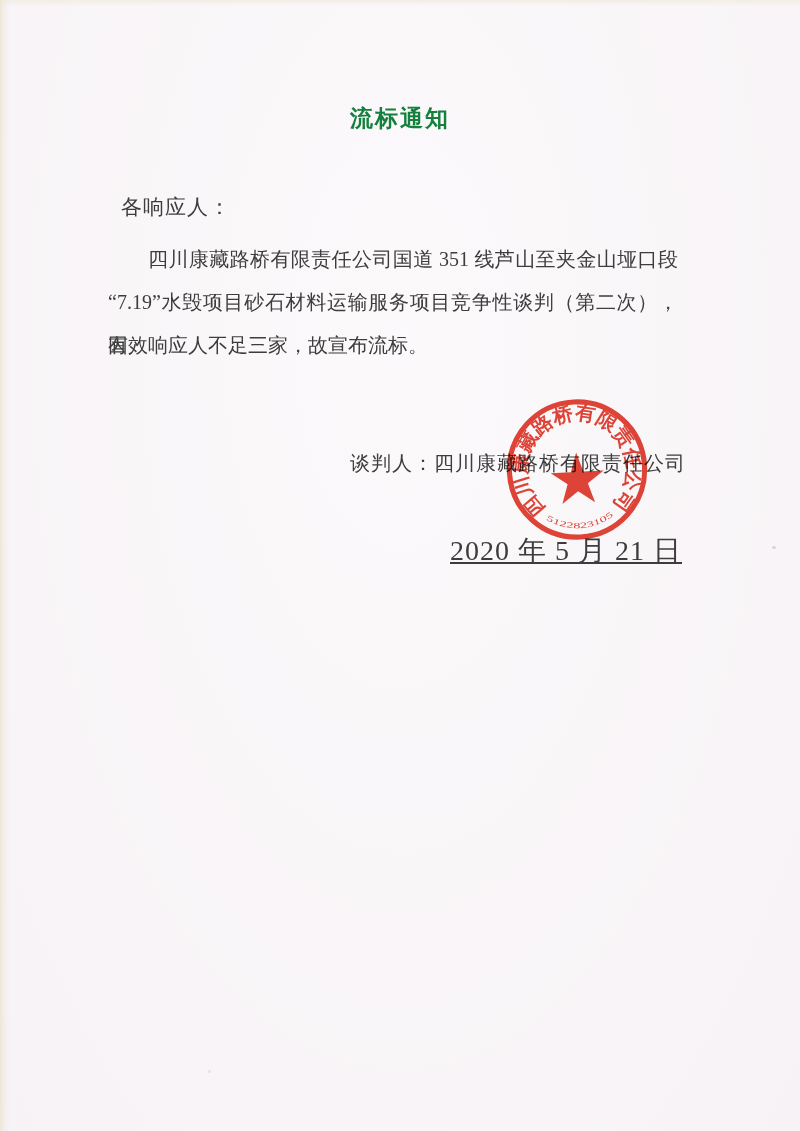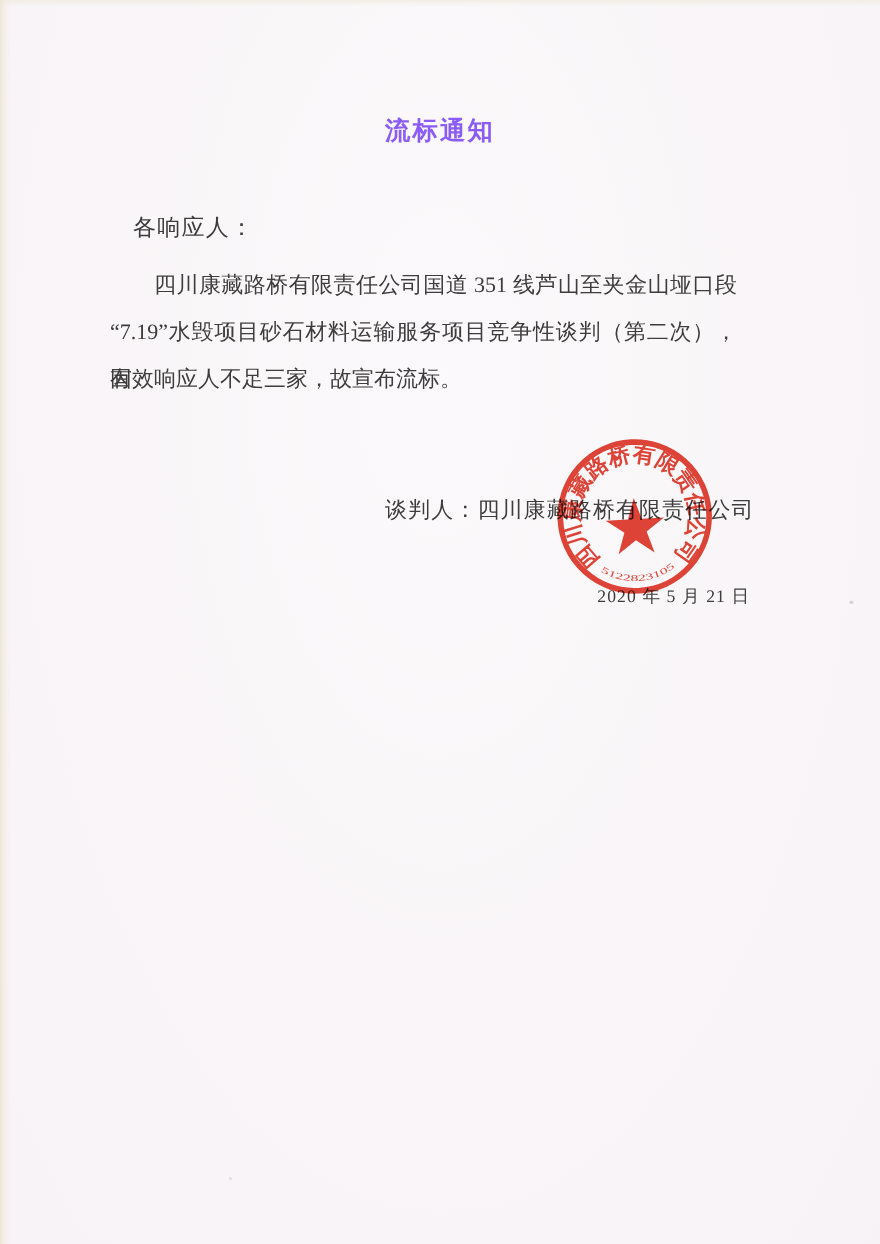--- a/index.html
+++ b/index.html
@@ -26,32 +26,32 @@
   }
   .page-title {
     position: absolute;
     top: 103px;
     left: 0;
     width: 100%;
     text-align: center;
     font-size: 23px;
     font-weight: 600;
     letter-spacing: 2px;
-    color: #8b5cf6;
+    color: #15803d;
   }
   .salutation {
     position: absolute;
     left: 121px;
     top: 193px;
     font-size: 21px;
     letter-spacing: 1px;
   }
   .para {
     position: absolute;
-    left: 100px;
+    left: 108px;
     top: 238px;
     width: 570px;
     font-size: 20px;
   }
   .para .line {
     height: 43px;
     line-height: 43px;
     text-align: justify;
     white-space: nowrap;
   }
@@ -68,22 +68,23 @@
     position: absolute;
     top: 450px;
     right: 114px;
     font-size: 20px;
     letter-spacing: 1px;
   }
   .date-line {
     position: absolute;
     top: 532px;
     right: 118px;
-    font-size: 16px;
+    font-size: 28px;
     letter-spacing: 1px;
+    text-decoration: underline;
   }
   .stamp {
     position: absolute;
     left: 493px;
     top: 396px;
     width: 168px;
     height: 147px;
     mix-blend-mode: multiply;
     opacity: 0.92;
     transform: rotate(-3deg);

